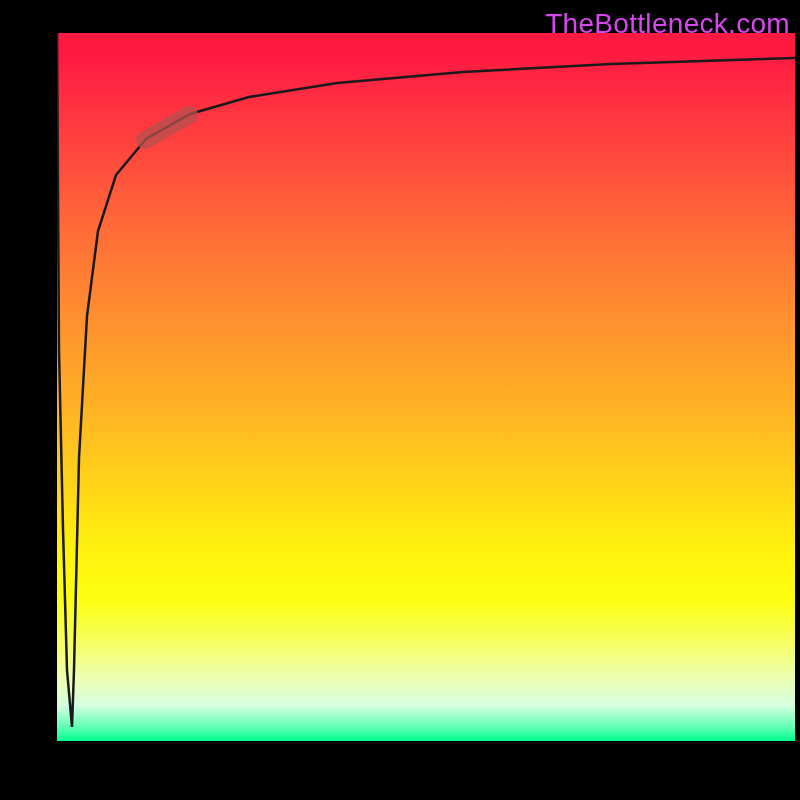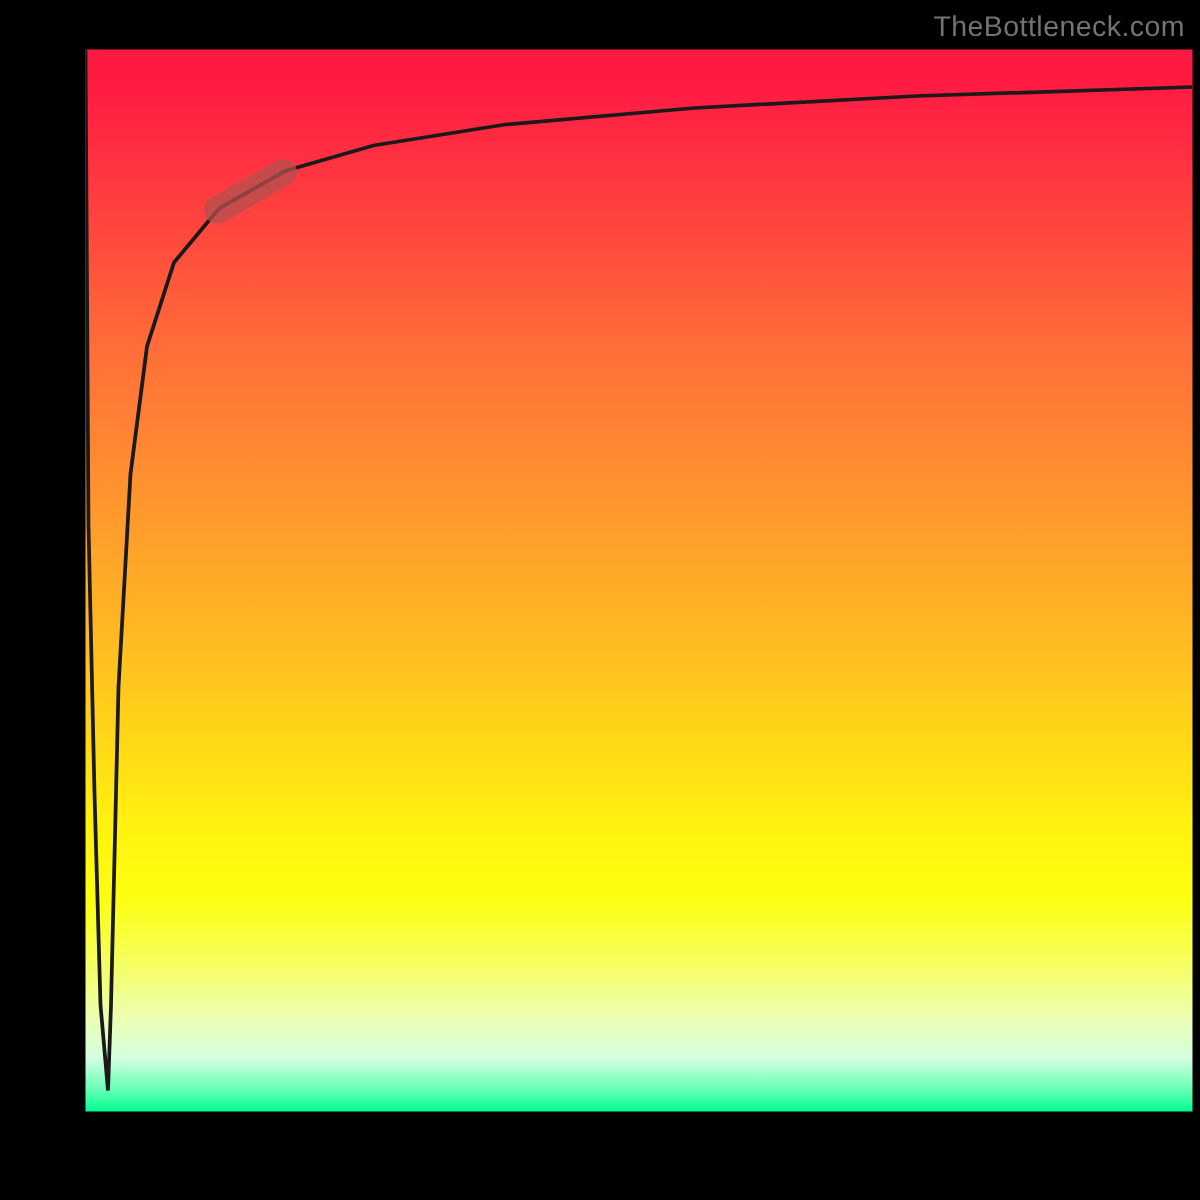--- a/index.html
+++ b/index.html
@@ -11,22 +11,22 @@
     width: 800px;
     height: 800px;
     background: #000;
     position: relative;
     font-family: Arial, Helvetica, sans-serif;
   }
   .watermark {
     position: absolute;
     top: 8px;
     right: 10px;
-    color: #737373;
-    font-size: 19px;
+    color: #d946ef;
+    font-size: 28px;
     font-weight: 500;
     z-index: 10;
     letter-spacing: 0.3px;
   }
   .plot-frame {
     position: absolute;
     left: 57px;
     top: 33px;
     width: 738px;
     height: 708px;

